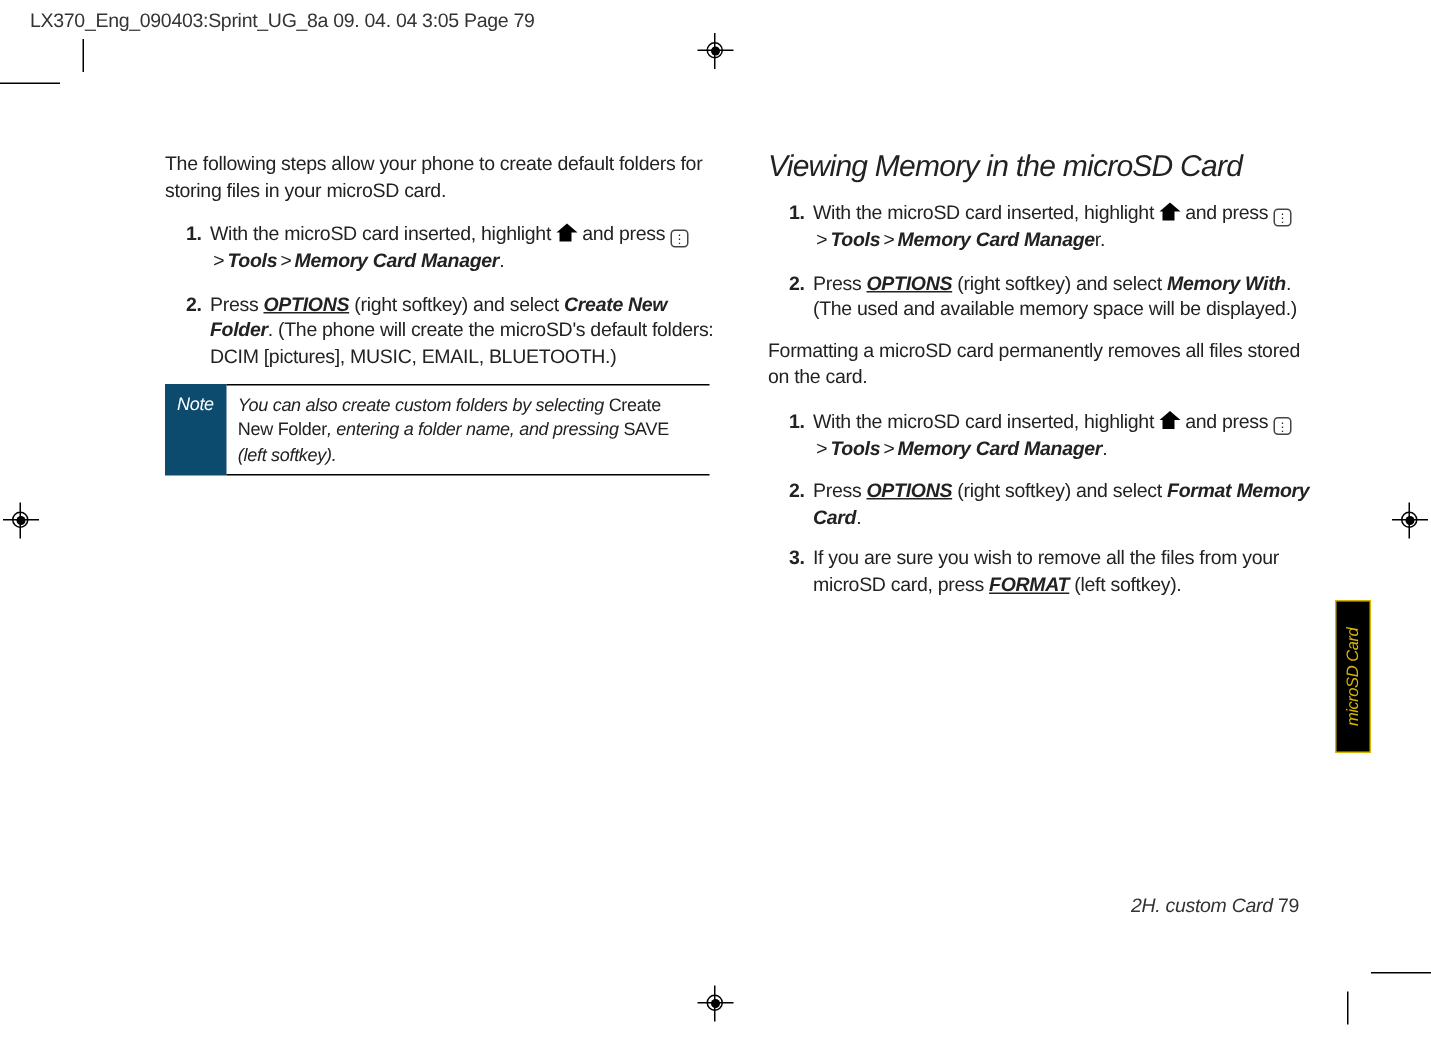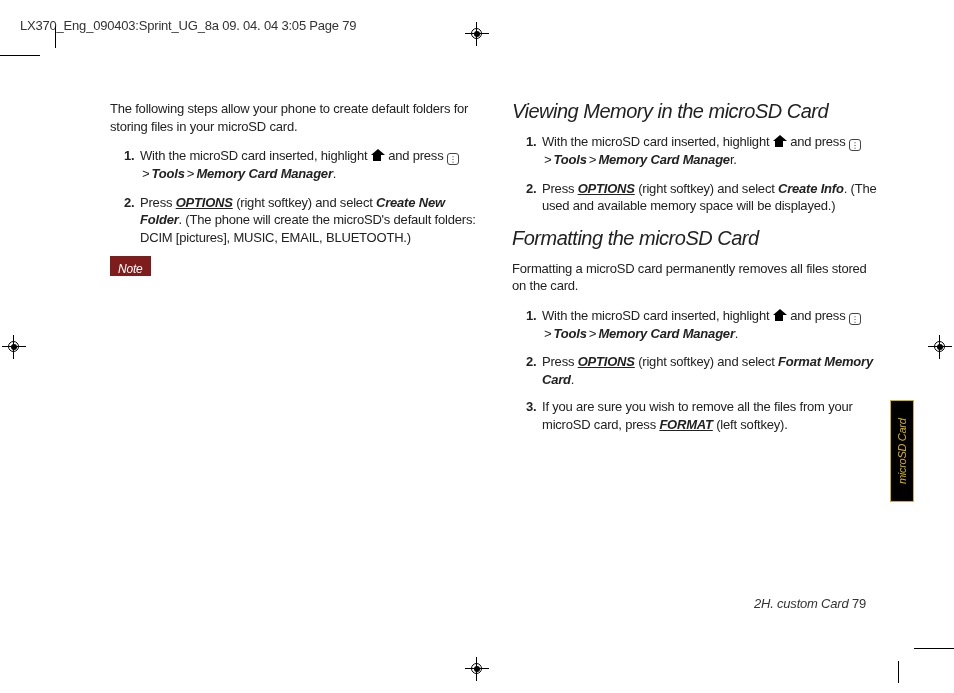--- a/index.html
+++ b/index.html
@@ -8,21 +8,21 @@
       height: 693px;
       font-family: Arial, Helvetica, sans-serif;
       font-size: 13px;
       color: #222;
       position: relative;
       background: #fff;
       letter-spacing: -0.2px;
     }
     .header {
       position: absolute;
-      top: 18px;
+      top: 6px;
       left: 20px;
       right: 20px;
       font-size: 13px;
       color: #333;
     }
 
     .reg-mark { position:absolute; width:24px; height:24px; }
     .reg-mark::before { content:""; position:absolute; left:11px; top:0; width:1px; height:24px; background:#000; }
     .reg-mark::after { content:""; position:absolute; top:11px; left:0; width:24px; height:1px; background:#000; }
     .reg-mark .c { position:absolute; left:6px; top:6px; width:11px; height:11px; border:1px solid #000; border-radius:50%; }
@@ -62,21 +62,21 @@
     ol li { margin-bottom: 10px; line-height: 1.35; position:relative; padding-left: 16px; }
     ol li .num { position:absolute; left:0; font-weight:bold; }
     .ic-home { display:inline-block; width:14px; height:12px; position:relative; vertical-align:-1px; }
     .ic-home::before { content:""; position:absolute; left:2px; top:5px; width:8px; height:7px; background:#000; }
     .ic-home::after { content:""; position:absolute; left:0; top:0; width:0; height:0; border-left:7px solid transparent; border-right:7px solid transparent; border-bottom:6px solid #000; }
     .ic-btn { display:inline-block; width:12px; height:12px; border:1px solid #444; border-radius:3px; vertical-align:-2px; position:relative; font-size:8px; text-align:center; line-height:11px; }
     .gt { font-family: 'Courier New', monospace; padding:0 2px; }
     em.bi { font-style: italic; font-weight: bold; }
     em.u { text-decoration: underline; font-style: italic; }
     .note-box { display:flex; margin-top:10px; width: 363px;}
-    .note-lbl { background:#7f1d1d; color:#fff; font-style:italic; font-size:12px; padding:6px 8px 0 8px; }
+    .note-lbl { background:#0c4a6e; color:#fff; font-style:italic; font-size:12px; padding:6px 8px 0 8px; }
     .note-body { border-top:1px solid #000; border-bottom:1px solid #000; font-style:italic; font-size:12px; padding:5px 8px; line-height:1.35; flex:1; }
     .note-body .nn { font-style: normal; }
     .side-tab {
       position:absolute;
       right: 40px;
       top: 400px;
       width: 24px;
       height: 102px;
       background:#000;
       border:1px solid #d6b400;
@@ -138,36 +138,38 @@
         <span class="num">1.</span>
         <span>With the microSD card inserted, highlight </span><span class="ic-home"></span><span> and press </span><span class="ic-btn">⋮</span><span class="gt">&gt;</span><em class="bi">Tools</em><span class="gt">&gt;</span><em class="bi">Memory Card Manager</em><span>.</span>
       </li>
       <li>
         <span class="num">2.</span>
         <span>Press </span><em class="bi u">OPTIONS</em><span> (right softkey) and select </span><em class="bi">Create New Folder</em><span>. (The phone will create the microSD's default folders: DCIM [pictures], MUSIC, EMAIL, BLUETOOTH.)</span>
       </li>
     </ol>
     <div class="note-box">
       <div class="note-lbl">Note</div>
+      <div class="note-body">
+        <span>You can also create custom folders by selecting </span><span class="nn">Create New Folder</span><span>, entering a folder name, and pressing </span><span class="nn">SAVE</span><span> (left softkey).</span>
+      </div>
     </div>
   </div>
 
   <div class="col">
     <h2>Viewing Memory in the microSD Card</h2>
     <ol>
       <li>
         <span class="num">1.</span>
         <span>With the microSD card inserted, highlight </span><span class="ic-home"></span><span> and press </span><span class="ic-btn">⋮</span><span class="gt">&gt;</span><em class="bi">Tools</em><span class="gt">&gt;</span><em class="bi">Memory Card Manage</em><span>r.</span>
       </li>
       <li>
         <span class="num">2.</span>
-        <span>Press </span><em class="bi u">OPTIONS</em><span> (right softkey) and select </span><em class="bi">Create Info</em><span>. (The used and available memory space will be displayed.)</span>
+        <span>Press </span><em class="bi u">OPTIONS</em><span> (right softkey) and select </span><em class="bi">Memory With</em><span>. (The used and available memory space will be displayed.)</span>
       </li>
     </ol>
-    <h2 style="margin-top:12px">Formatting the microSD Card</h2>
     <p class="intro">Formatting a microSD card permanently removes all files stored on the card.</p>
     <ol>
       <li>
         <span class="num">1.</span>
         <span>With the microSD card inserted, highlight </span><span class="ic-home"></span><span> and press </span><span class="ic-btn">⋮</span><span class="gt">&gt;</span><em class="bi">Tools</em><span class="gt">&gt;</span><em class="bi">Memory Card Manager</em><span>.</span>
       </li>
       <li>
         <span class="num">2.</span>
         <span>Press </span><em class="bi u">OPTIONS</em><span> (right softkey) and select </span><em class="bi">Format Memory Card</em><span>.</span>
       </li>

